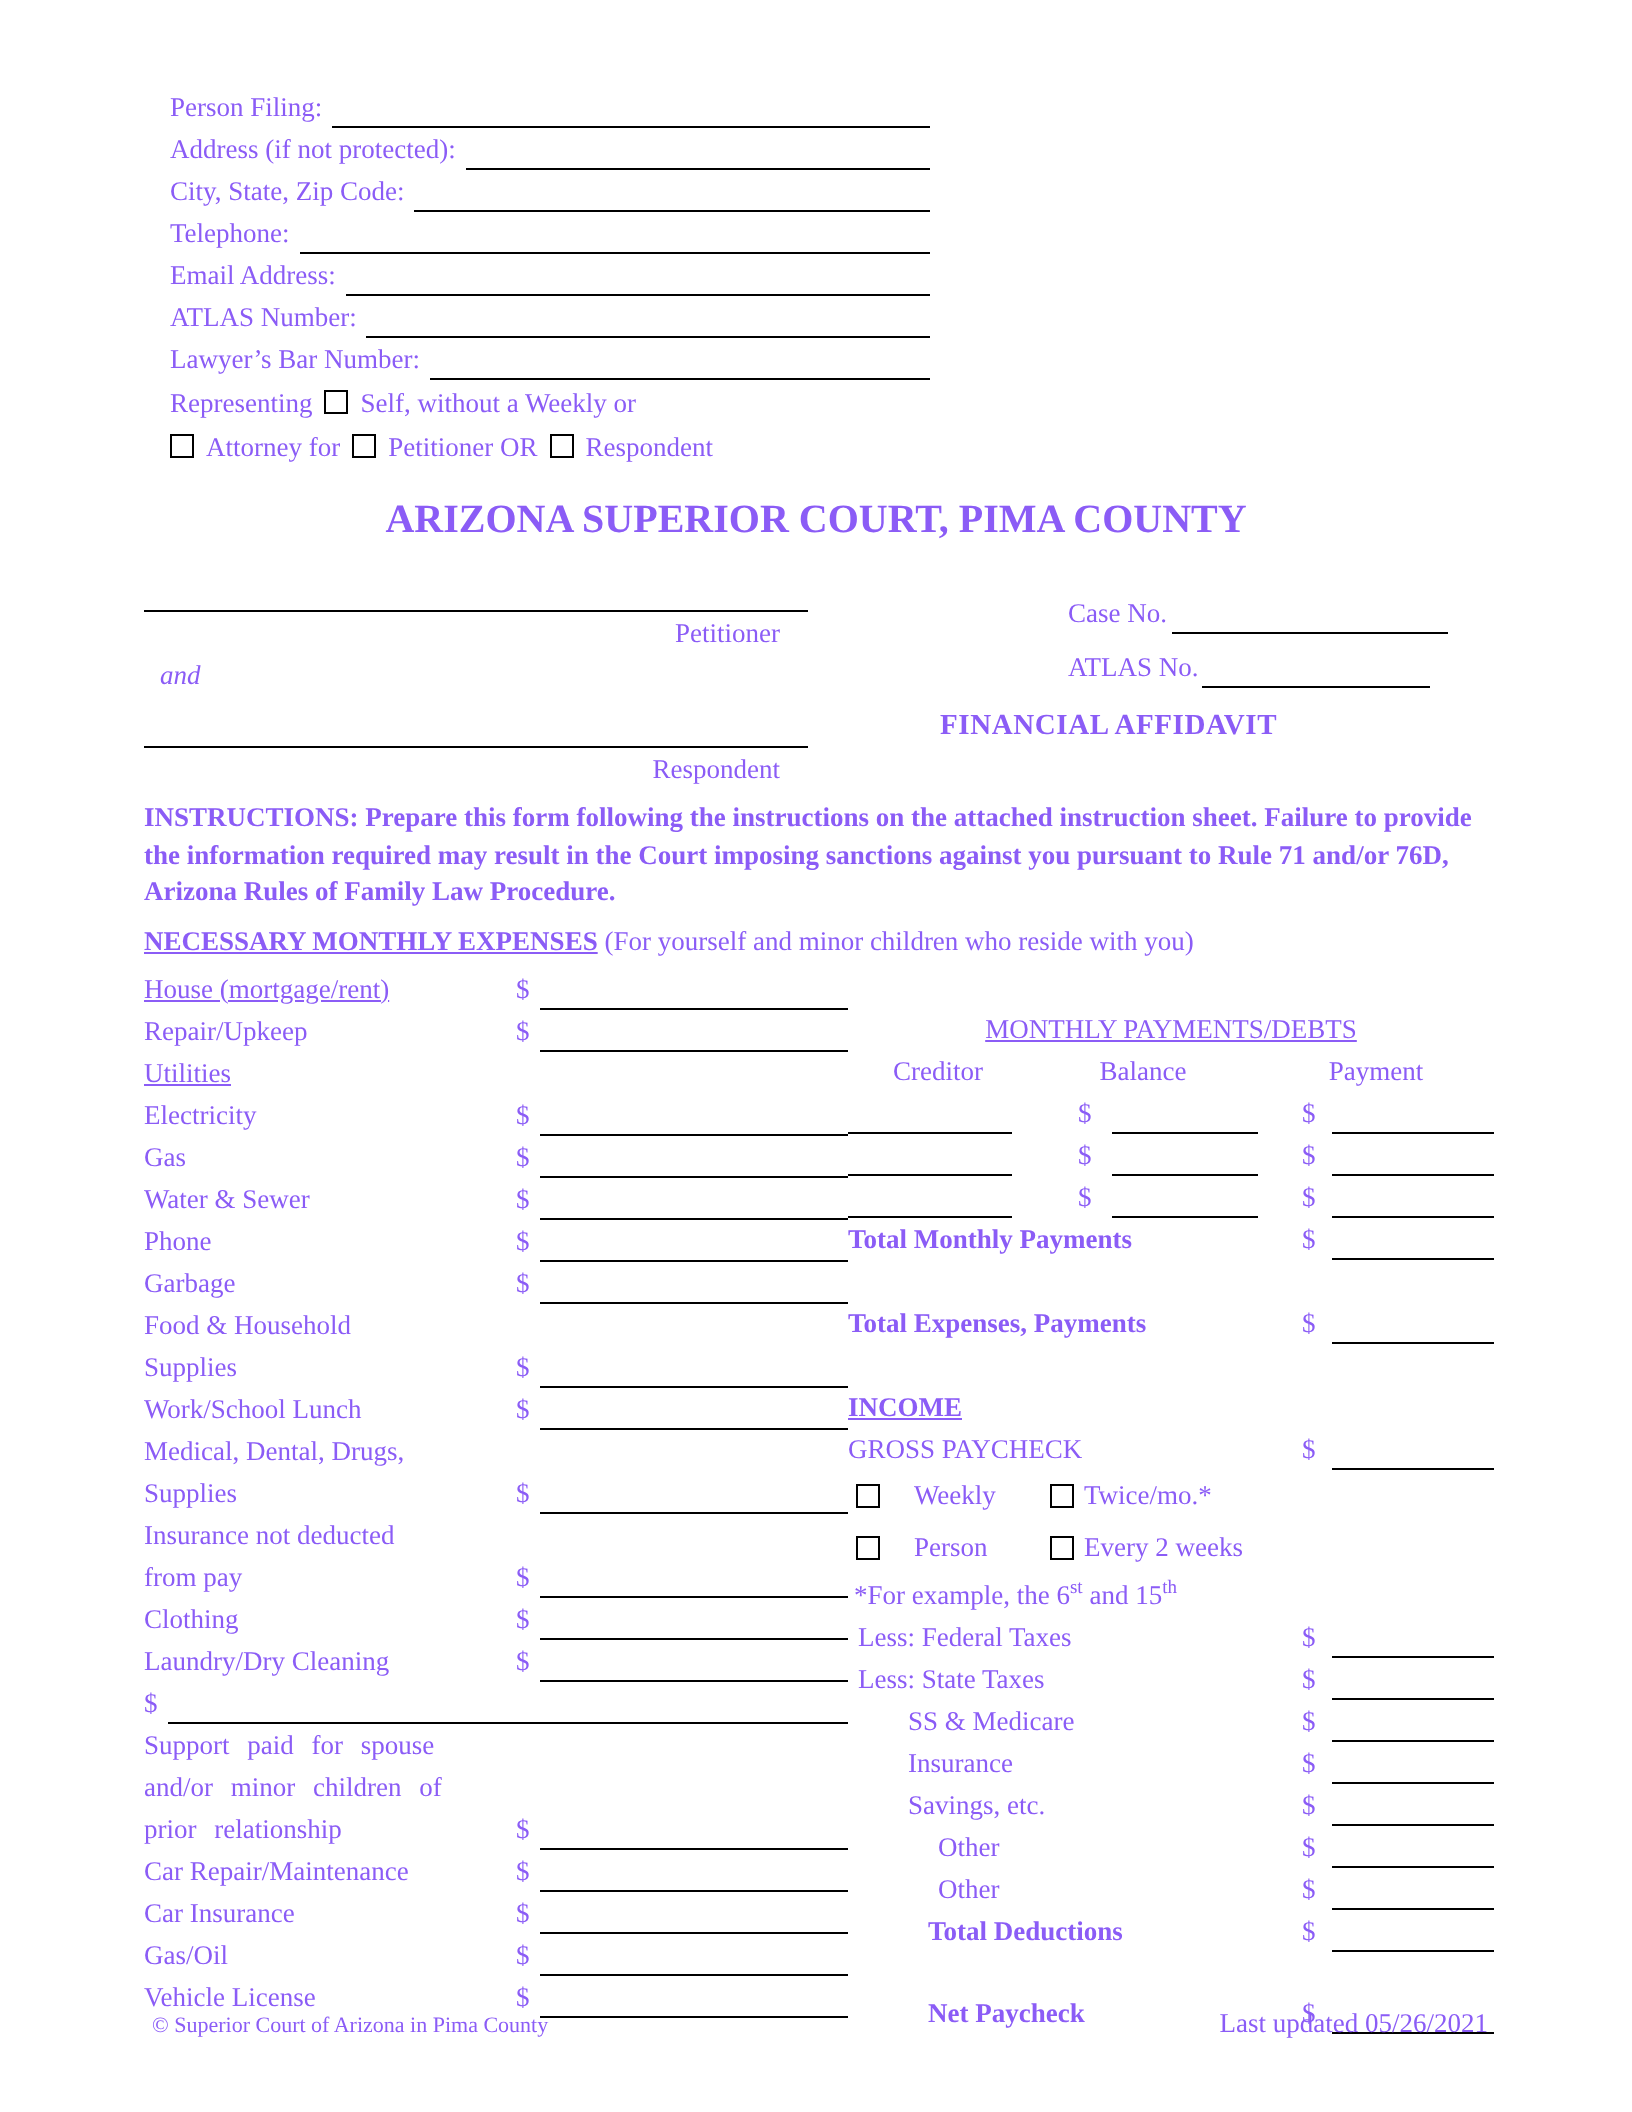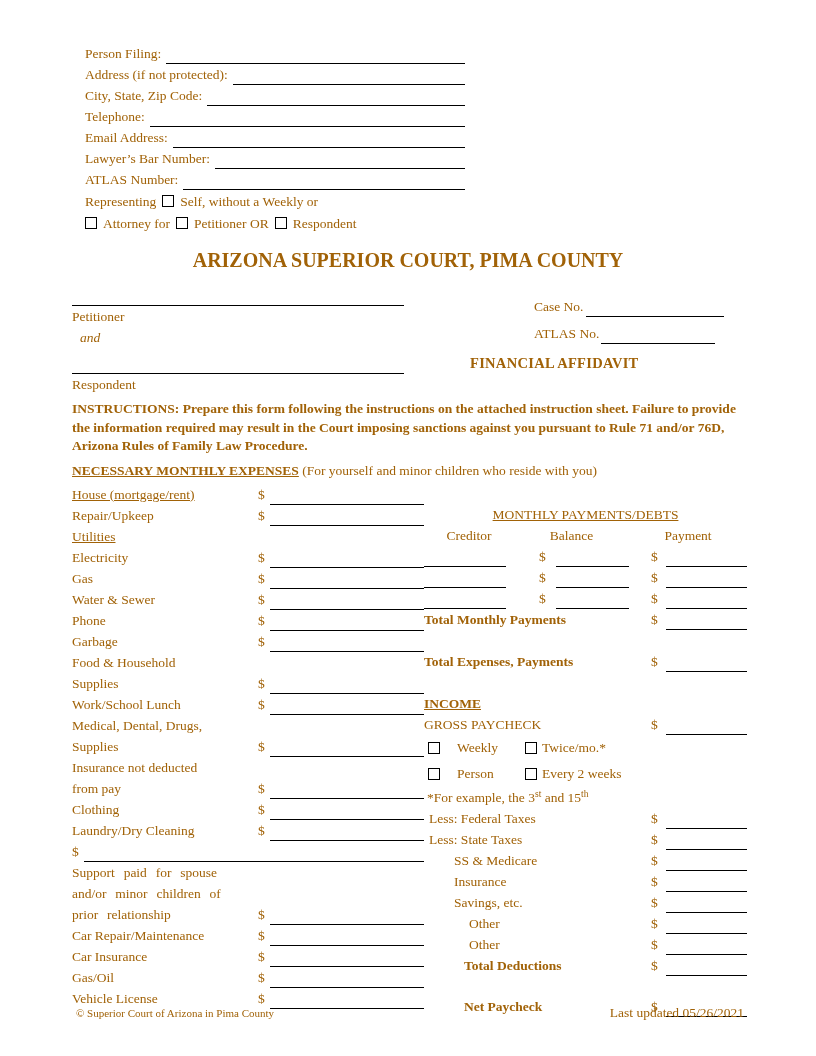--- a/index.html
+++ b/index.html
@@ -1,36 +1,36 @@
 <!DOCTYPE html>
 <html><head>
 <meta charset="utf-8">
 <style>
   * { margin:0; padding:0; box-sizing:border-box; }
   body { margin:0; background:#ffffff; }
-  .page { position:relative; width:816px; height:1056px; background:#fff; color:#a16207;
+  .page { position:relative; width:816px; height:1056px; background:#fff; color:#8b5cf6;
           font-family:"Liberation Serif", serif; font-size:13.5px; line-height:21px; overflow:hidden; }
 
   
   .hdr { margin:43px 0 0 85px; width:380px; }
   .hdr-row { display:flex; align-items:flex-end; height:21px; }
   .hdr-label { white-space:nowrap; padding-right:5px; }
   .fill-line { flex:1 1 auto; border-bottom:1px solid #000; height:17px; }
   .rep-row { height:22px; display:flex; align-items:center; white-space:nowrap; }
   .cb { display:inline-block; flex:0 0 auto; width:12px; height:12px; border:1.2px solid #000; margin:0 6px; background:#fff; }
   .rep-row .cb:first-child { margin-left:0; }
 
   .title { margin-top:13px; text-align:center; font-size:20px; font-weight:bold; line-height:27px; }
 
   
   .caption { display:flex; margin:16px 68px 0 72px; }
   .cap-left { width:340px; }
   .cap-line1 { width:332px; height:16px; border-bottom:1px solid #000; }
   .cap-line2 { width:332px; height:26px; border-bottom:1px solid #000; }
-  .cap-pet, .cap-resp { width:332px; text-align:left; padding-right:14px; height:21px; }
+  .cap-pet, .cap-resp { width:332px; text-align:right; padding-right:14px; height:21px; }
   .cap-and { padding-left:8px; height:21px;font-style:italic; }
   .cap-right { flex:1 1 auto; margin-left:58px; }
   .cap-kv { display:flex; align-items:flex-end; height:27px; padding-left:64px; white-space:nowrap; }
   .kv-line { border-bottom:1px solid #000; height:17px; margin-left:2px; }
   .case-line { width:138px; }
   .atlas-line { width:114px; }
   .fin-title { margin-top:9px; font-weight:bold; font-size:14.5px; letter-spacing:0.3px; }
 
   .instructions { margin:5px 70px 0 72px; font-weight:bold; line-height:18.5px; }
   .exp-heading { margin:4px 0 0 72px; height:22px; }
@@ -101,25 +101,25 @@
     </div>
     <div class="hdr-row">
       <span class="hdr-label">Telephone:</span>
       <span class="fill-line"></span>
     </div>
     <div class="hdr-row">
       <span class="hdr-label">Email Address:</span>
       <span class="fill-line"></span>
     </div>
     <div class="hdr-row">
+      <span class="hdr-label">ATLAS Number:</span>
+      <span class="fill-line"></span>
+    </div>
+    <div class="hdr-row">
       <span class="hdr-label">Lawyer’s Bar Number:</span>
-      <span class="fill-line"></span>
-    </div>
-    <div class="hdr-row">
-      <span class="hdr-label">ATLAS Number:</span>
       <span class="fill-line"></span>
     </div>
     <div class="rep-row">
       <span>Representing</span>
       <span class="cb"></span>
       <span>Self, without a Weekly or</span>
     </div>
     <div class="rep-row">
       <span class="cb"></span>
       <span>Attorney for</span>
@@ -404,21 +404,21 @@
             <span class="cb"></span>
             <span>Person</span>
           </span>
         <span class="cb-item">
             <span class="cb"></span>
             <span>Every 2 weeks</span>
           </span>
       </div>
 
       <div class="footnote">
-        <span>*For example, the 3</span><sup>st</sup><span> and 15</span><sup>th</sup>
+        <span>*For example, the 6</span><sup>st</sup><span> and 15</span><sup>th</sup>
       </div>
 
       <div class="inc-row">
         <span class="lbl ind1">Less: Federal Taxes</span>
         <span class="rmoney">
             <span class="d">$</span>
             <span class="ml"></span>
           </span>
       </div>
       <div class="inc-row">

